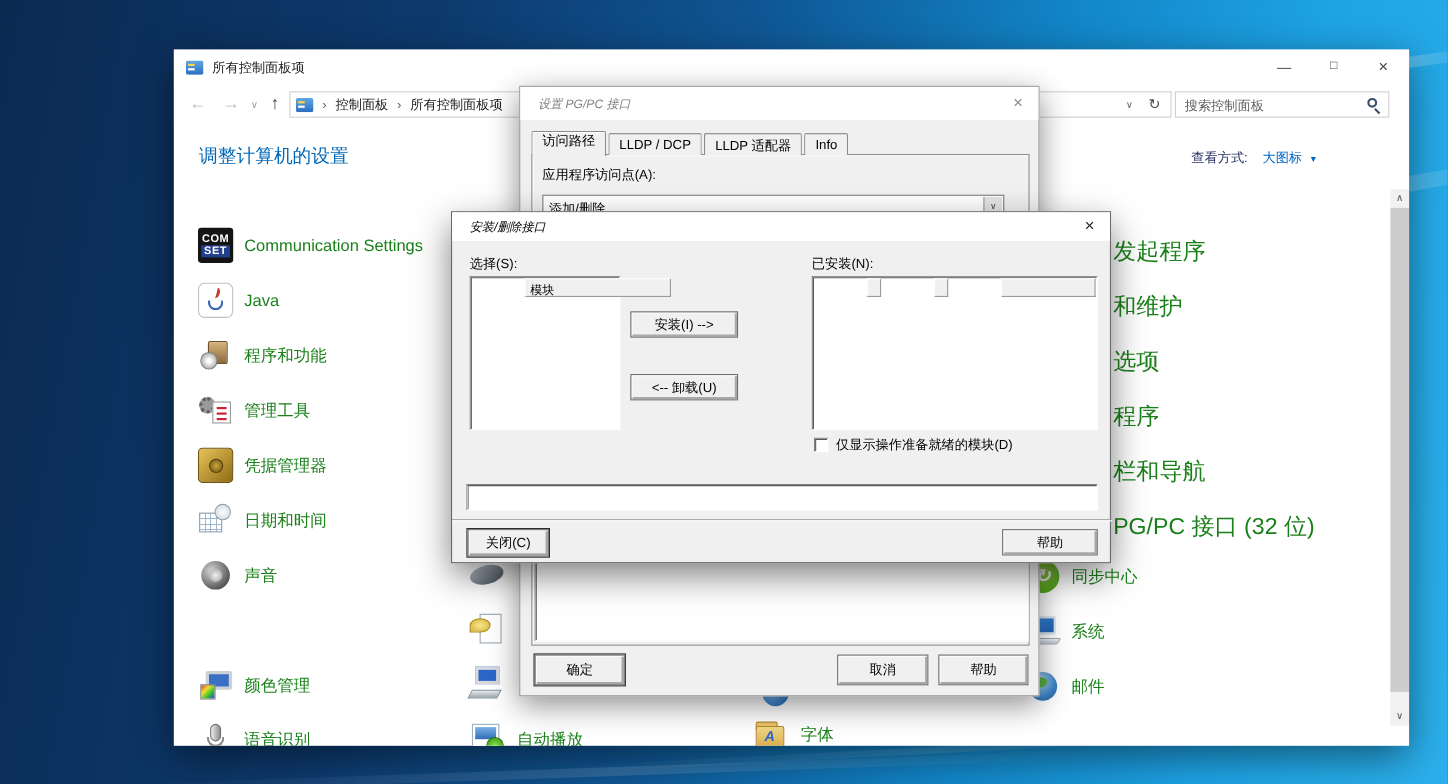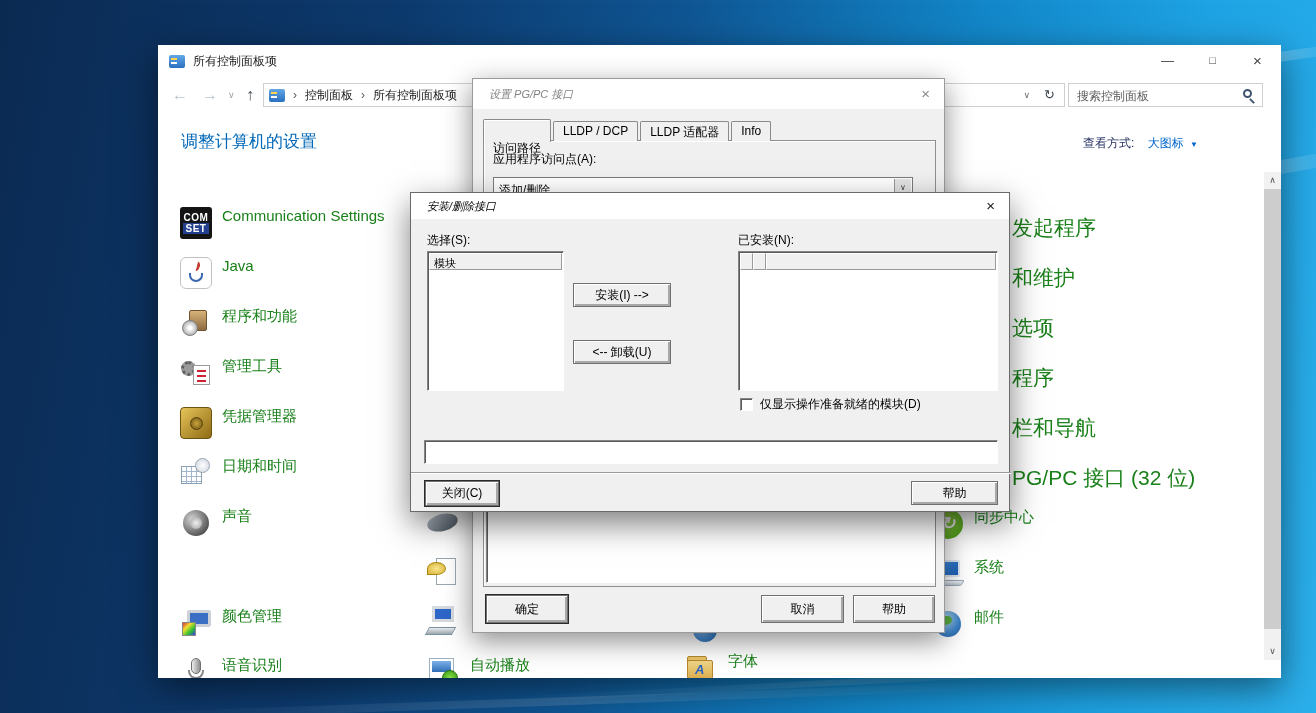--- a/index.html
+++ b/index.html
@@ -46,21 +46,21 @@
   .mag i{position:absolute;left:6px;top:7px;width:2px;height:6px;background:#3c526e;transform:rotate(-45deg);display:block;}
 
   
   #heading{position:absolute;left:23px;top:85px;font-size:17px;color:#0068b8;}
   #viewby{position:absolute;left:925px;top:90px;font-size:12px;}
   #viewby .vb-label{color:#1f2a5e;}
   #viewby .vb-link{color:#0066cc;margin-left:10px;}
   #viewby .vb-caret{color:#0066cc;font-size:8px;margin-left:3px;}
 
   
-  .cpitem{position:absolute;display:flex;gap:10px;}
+  .cpitem{position:absolute;display:flex;align-items:center;gap:10px;}
   .cpitem .lbl{font-size:15px;color:#1a801a;white-space:nowrap;}
   .frag{position:absolute;font-size:21px;color:#1a801a;white-space:nowrap;}
   .ic{width:32px;height:32px;position:relative;flex:none;}
   .ic i{position:absolute;display:block;}
 
   .ic-comset{background:#141414;border-radius:3px;display:flex;flex-direction:column;align-items:center;justify-content:center;}
   .ic-comset span{color:#fff;font-weight:bold;font-size:10px;line-height:11px;letter-spacing:.5px;}
   .ic-comset .setrow{background:#23408f;padding:0 3px;}
 
   .ic-java{background:#fff;border:1px solid #c2c2c2;border-radius:6px;}
@@ -130,32 +130,32 @@
 
   
   .dlg-title{position:absolute;left:0;top:0;width:100%;background:#fff;display:flex;align-items:center;}
   .dlg-title .t{font-size:11px;margin-left:16px;font-style:italic;}
   .dlg-x{position:absolute;right:14px;top:0;font-size:15px;}
   .sunken{background:#fff;border:1px solid;border-color:#848484 #fff #fff #848484;box-shadow:inset 1px 1px 0 #5a5a5a;}
   .btn3d{position:absolute;background:#f0f0f0;border:1px solid #707070;
          box-shadow:inset 1px 1px 0 #fff,inset -2px -2px 0 #a8a8a8;
          font-size:12px;color:#000;display:flex;align-items:center;justify-content:center;}
   .btn3d.default{box-shadow:inset 1px 1px 0 #fff,inset -2px -2px 0 #a8a8a8,0 0 0 1px #2b2b2b;}
-  .lhdr{background:#f0f0f0;border:1px solid;border-color:#fff #9a9a9a #9a9a9a #fff;font-size:11px;color:#000;}
+  .lhdr{background:#f0f0f0;border:1px solid;border-color:#fff #9a9a9a #9a9a9a #fff;font-size:11px;color:#000;margin-left:48px;}
 
   
   #pgpc{position:absolute;left:472px;top:78px;width:473px;height:555px;background:#f0f0f0;
         border:1px solid #9a9a9a;box-shadow:0 8px 26px rgba(0,0,0,.45);z-index:20;}
   #pgpc .dlg-title{height:30px;}
   #pgpc .dlg-title .t{color:#838383;}
   #pgpc .dlg-x{color:#8a8a8a;line-height:30px;}
   #pgpc-tabs{position:absolute;left:10px;top:39px;height:23px;display:flex;align-items:flex-end;z-index:2;}
   .tab{font-size:12px;color:#000;background:#f0f0f0;border:1px solid #8a8a8a;border-bottom:none;
        border-radius:2px 2px 0 0;padding:2px 9px 2px 9px;height:20px;margin-right:2px;}
-  .tab.active{height:23px;padding-top:20px;box-shadow:inset 1px 1px 0 #fff;position:relative;top:1px;margin-top:40px;}
+  .tab.active{height:23px;padding-top:0;box-shadow:inset 1px 1px 0 #fff;position:relative;top:1px;margin-top:40px;}
   #pgpc-panel{position:absolute;left:10px;top:61px;width:453px;height:447px;border:1px solid #8f8f8f;
               box-shadow:inset 1px 1px 0 #fff;}
   #pgpc-access-label{position:absolute;left:20px;top:72px;font-size:12px;color:#000;}
   #pgpc-combo{position:absolute;left:20px;top:98px;width:420px;height:22px;background:#fff;border:1px solid #7a7a7a;overflow:hidden;}
   #pgpc-combo .val{position:absolute;left:5px;top:4px;font-size:12px;color:#000;}
   #pgpc-combo .dd{position:absolute;right:1px;top:1px;width:17px;height:18px;background:#e4e4e4;border-left:1px solid #9a9a9a;
                   font-size:8px;color:#444;text-align:center;line-height:18px;}
   #pgpc-bigbox{position:absolute;left:13px;top:320px;width:449px;height:184px;}
   #pgpc-ok{left:13px;top:516px;width:82px;height:28px;}
   #pgpc-cancel{left:288px;top:516px;width:83px;height:28px;}

